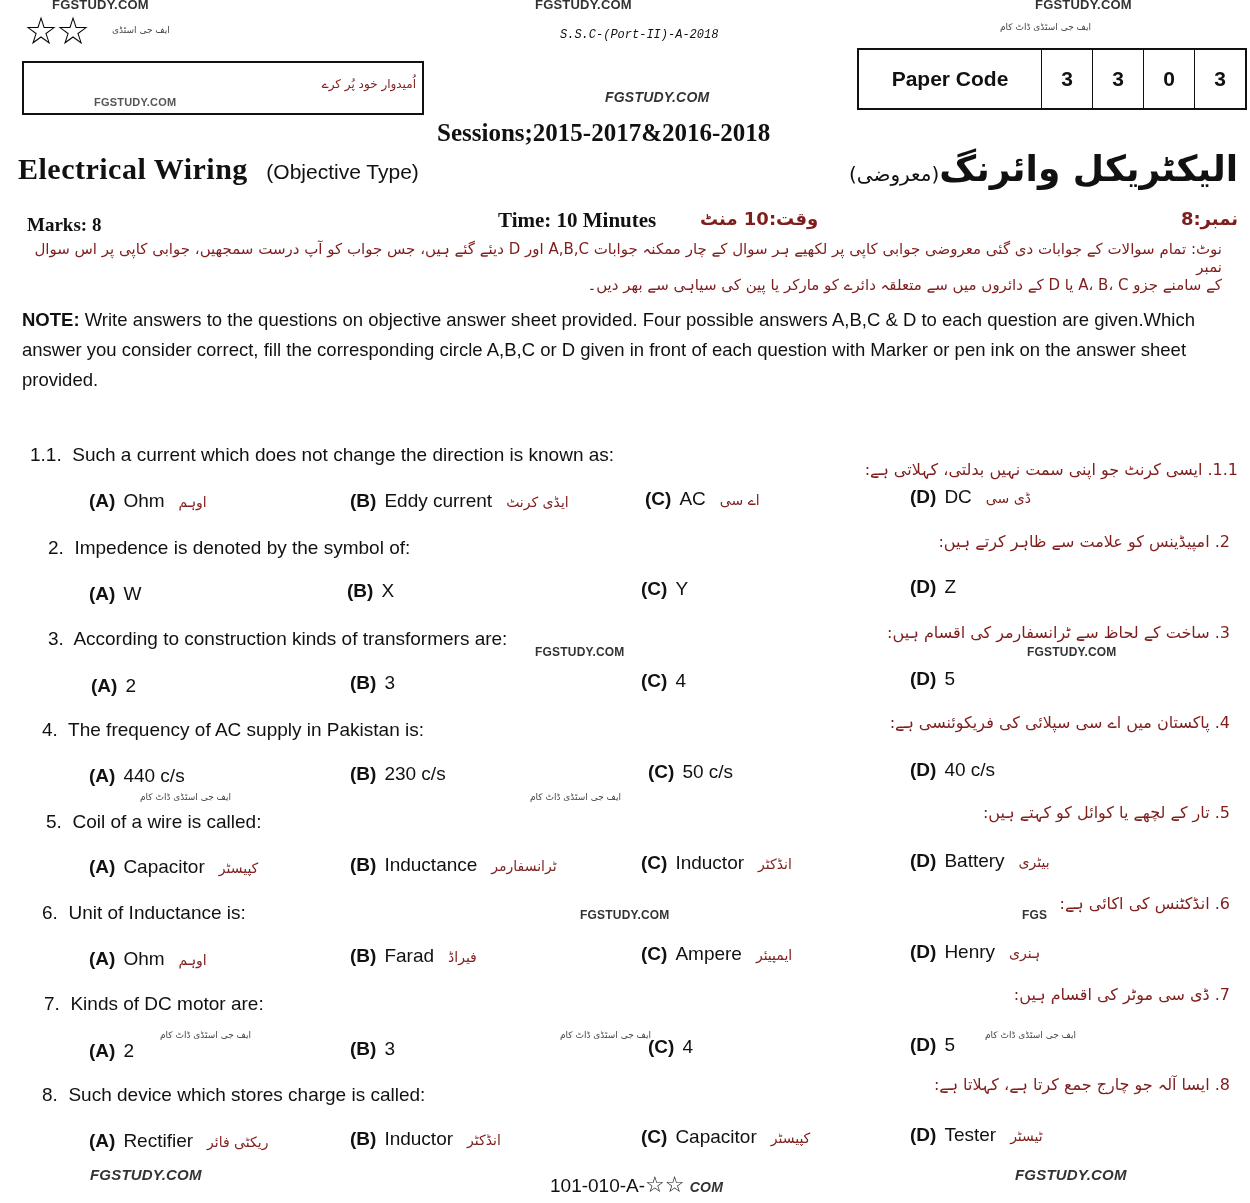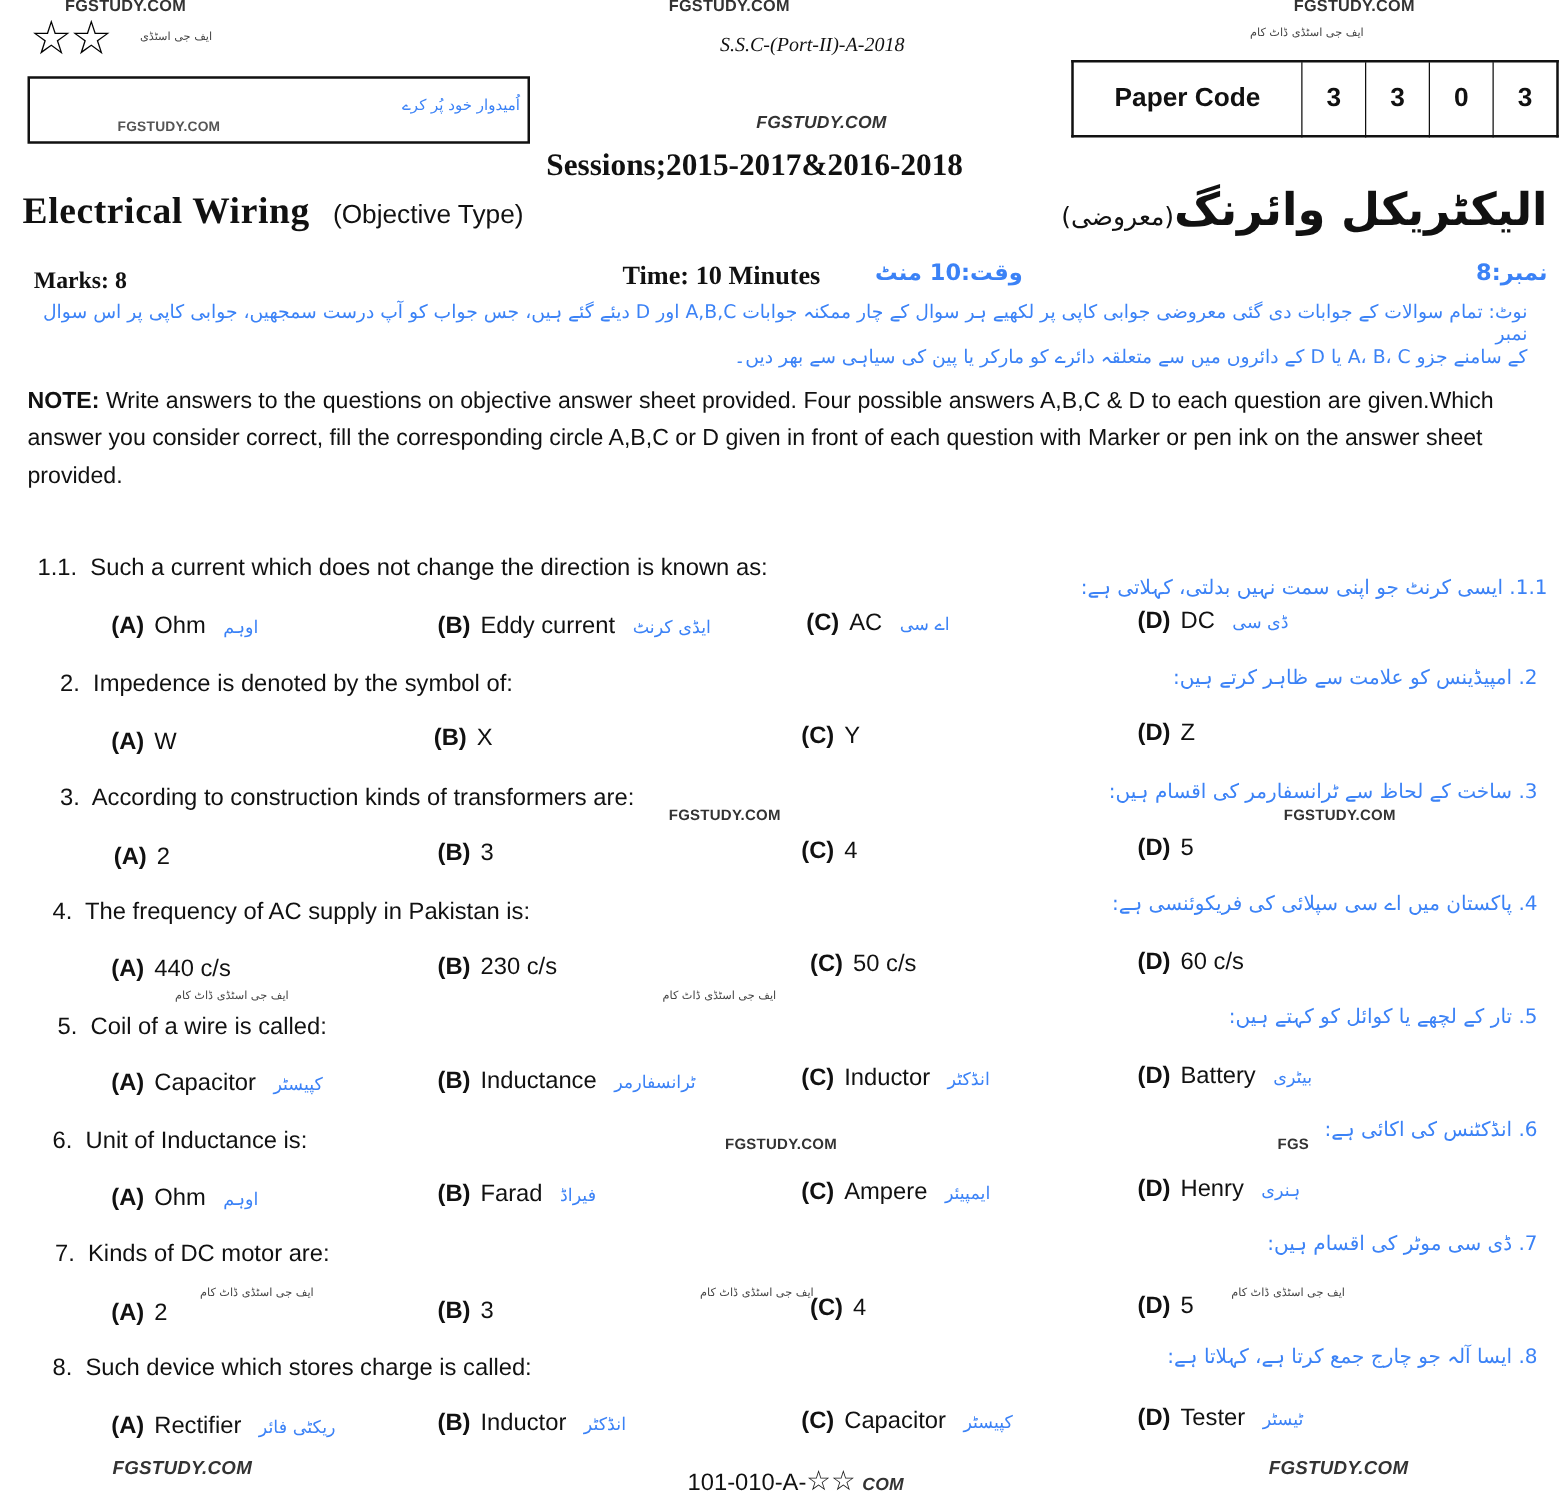--- a/index.html
+++ b/index.html
@@ -3,27 +3,27 @@
 <meta charset="utf-8">
 <style>
   html, body { margin: 0; padding: 0; background: #ffffff; }
   body {
     width: 1250px; height: 1203px; position: relative; overflow: hidden;
     font-family: "Liberation Sans", "DejaVu Sans", sans-serif; color: #111;
   }
   .abs { position: absolute; }
   .wm { font-family: "Liberation Sans", sans-serif; font-weight: bold; font-size: 13px; color: #333; letter-spacing: 0.2px; }
   .wm-i { font-style: italic; font-size: 15px; }
-  .urdu { font-family: "DejaVu Sans", sans-serif; direction: rtl; unicode-bidi: isolate; color: #3b82f6; }
+  .urdu { font-family: "DejaVu Sans", sans-serif; direction: rtl; unicode-bidi: isolate; color: #7f1d1d; }
   .urdu-sm { font-size: 9px; color: #444; }
   .stars { font-size: 38px; line-height: 38px; letter-spacing: -2px; color: #000; }
   .rollbox { border: 2px solid #111; }
   .roll-label { font-family: "Liberation Serif", serif; font-style: italic; font-weight: bold; font-size: 27px; }
   .roll-line { display: inline-block; border-bottom: 1px solid #333; width: 160px; height: 20px; vertical-align: baseline; }
-  .serif-center { font-family: Liberation Serif, serif; font-style: italic; font-size: 16px; margin-left: 16px; }
+  .serif-center { font-family: Liberation Mono, monospace; font-style: italic; font-size: 12px; }
   .code-table { border-collapse: collapse; border: 2px solid #111; padding-left: 21px; }
   .code-table td { border: 1.5px solid #111; height: 56px; text-align: center; font-weight: bold; font-size: 21px; }
   .code-table td.lbl { width: 180px; font-size: 21px; }
   .code-table td.dig { width: 48px; }
   .sessions { font-family: "Liberation Serif", serif; font-weight: bold; font-size: 25px; }
   .title { font-family: "Liberation Serif", serif; font-weight: bold; font-size: 30px; letter-spacing: 0.5px; }
   .subtitle { font-size: 21px; }
   .urdu-title { font-family: "DejaVu Sans", sans-serif; font-weight: bold; font-size: 36px; direction: rtl; }
   .marks { font-family: "Liberation Serif", serif; font-weight: bold; font-size: 19px; }
   .time { font-family: "Liberation Serif", serif; font-weight: bold; font-size: 21px; }
@@ -139,21 +139,21 @@
 </div>
 <div class="abs urdu urdu-q" style="right:20px;top:713px;">
   <span>4</span>.
   <span>پاکستان میں اے سی سپلائی کی فریکوئنسی ہے:</span>
 </div>
 <div class="abs opt" style="left:89px;top:765px;"><span class="ol">(A)</span><span>440 c/s</span></div>
 <div class="abs urdu urdu-sm" style="left:140px;top:792px;">ایف جی اسٹڈی ڈاٹ کام</div>
 <div class="abs opt" style="left:350px;top:763px;"><span class="ol">(B)</span><span>230 c/s</span></div>
 <div class="abs urdu urdu-sm" style="left:530px;top:792px;">ایف جی اسٹڈی ڈاٹ کام</div>
 <div class="abs opt" style="left:648px;top:761px;"><span class="ol">(C)</span><span>50 c/s</span></div>
-<div class="abs opt" style="left:910px;top:759px;"><span class="ol">(D)</span><span>60 c/s</span></div>
+<div class="abs opt" style="left:910px;top:759px;"><span class="ol">(D)</span><span>40 c/s</span></div>
 
 <div class="abs q" style="left:46px;top:811px;">
   <span>5.</span>&nbsp;
   <span>Coil of a wire is called:</span>
 </div>
 <div class="abs urdu urdu-q" style="right:20px;top:803px;">
   <span>5</span>.
   <span>تار کے لچھے یا کوائل کو کہتے ہیں:</span>
 </div>
 <div class="abs opt" style="left:89px;top:856px;"><span class="ol">(A)</span><span>Capacitor</span><span class="urdu urdu-opt">کپیسٹر</span></div>

